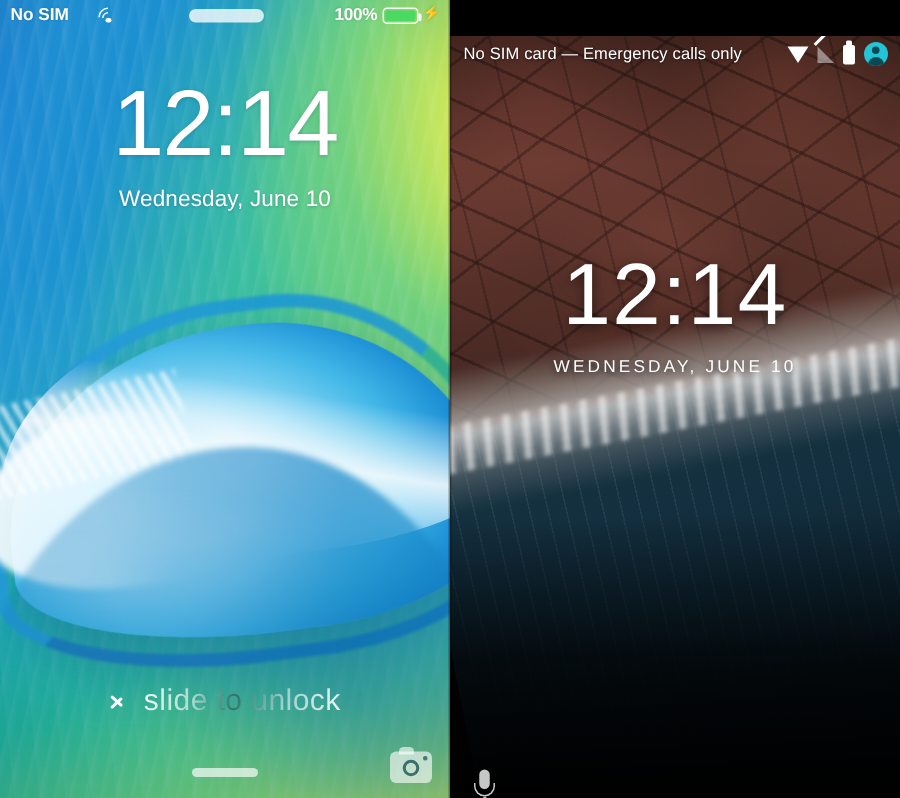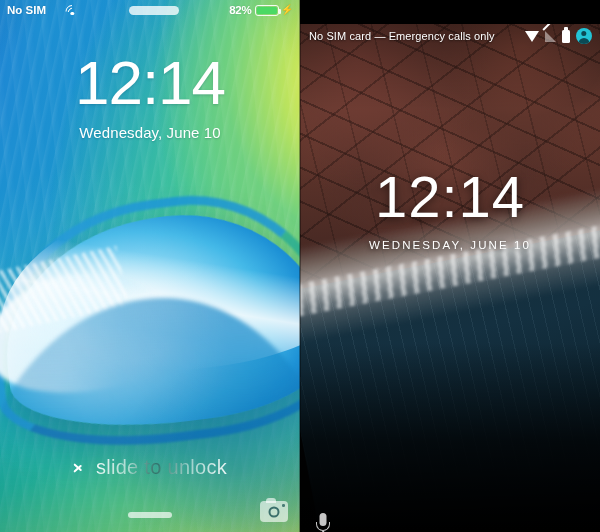--- a/index.html
+++ b/index.html
@@ -301,21 +301,21 @@
         <span class="wifi-ios">
             <i></i>
             <i></i>
             <i></i>
           </span>
       </div>
       <div class="mid">
         <span class="status-pill"></span>
       </div>
       <div class="right">
-        <span class="batt-pct">82%</span>
+        <span class="batt-pct">100%</span>
         <span class="batt-ios">
           <span class="fill"></span>
             <span class="cap"></span>
         </span>
         <span class="bolt">⚡</span>
       </div>
     </div>
 
     <div class="ios-clock">12:14</div>
     <div class="ios-date">Wednesday, June 10</div>

